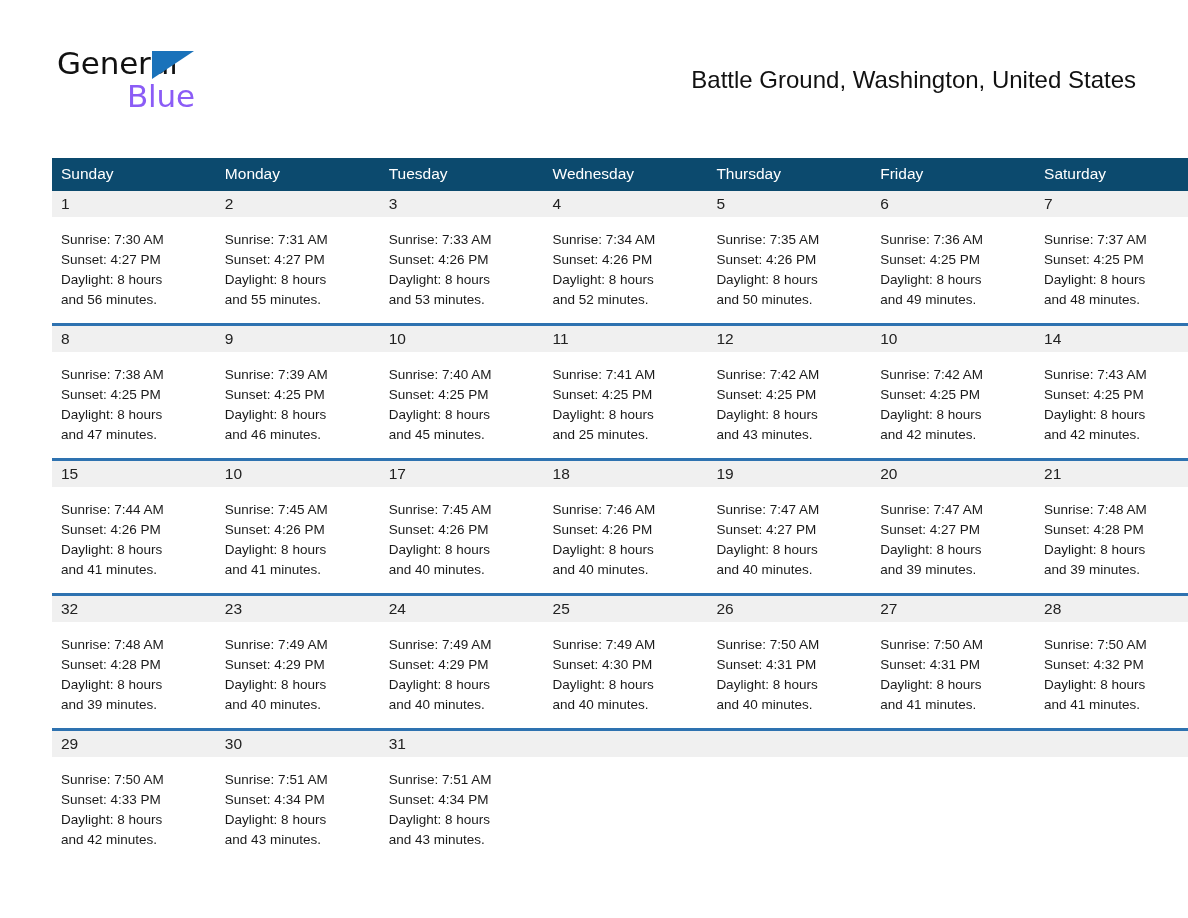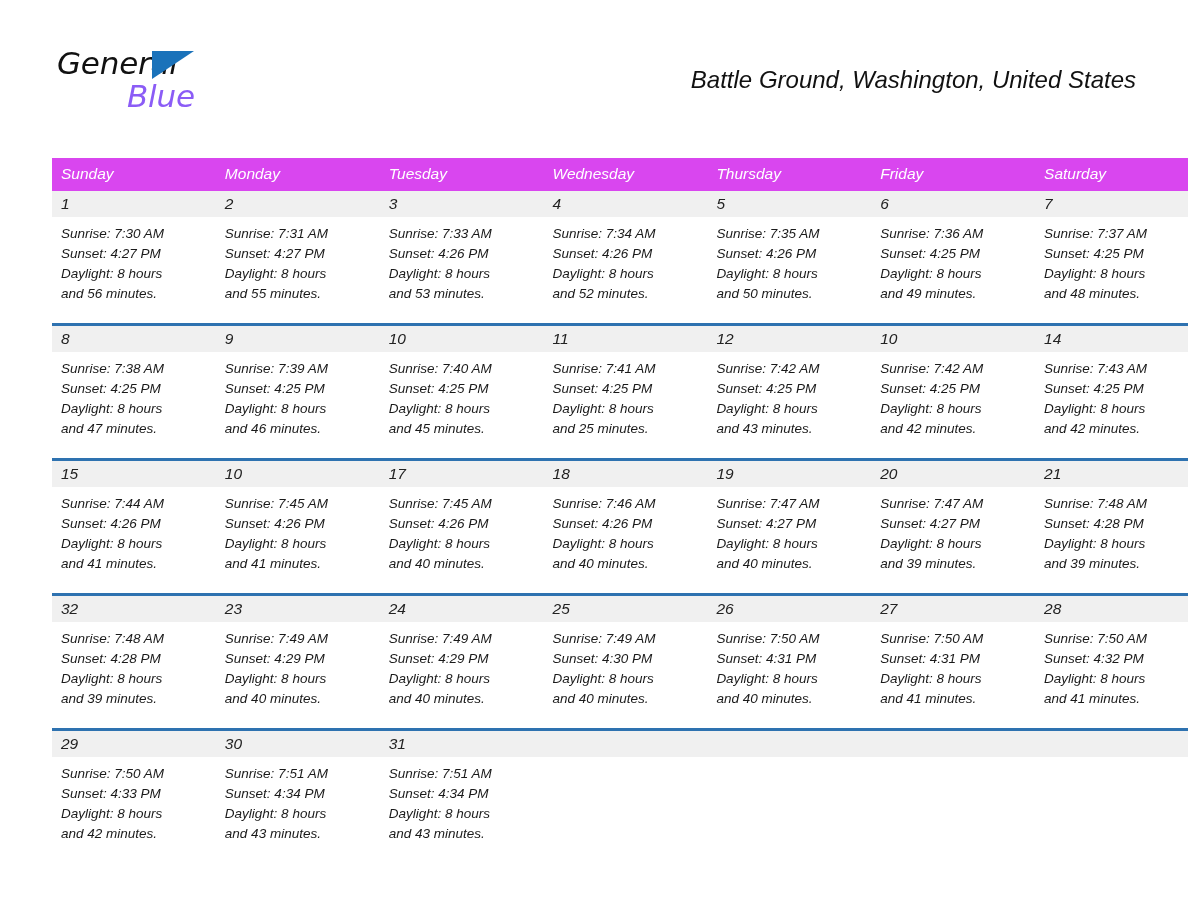--- a/index.html
+++ b/index.html
@@ -12,21 +12,20 @@
     height: 918px;
     font-family: "Liberation Sans", sans-serif;
     color: #1a1a1a;
     overflow: hidden;
   }
   .page {
     position: relative;
     width: 1188px;
     height: 918px;
     box-sizing: border-box;
-    font-style: italic;
   }
 
   
   .top {
     position: relative;
     height: 108px;
     padding: 0 52px;
   }
   .logo {
     position: absolute;
@@ -101,21 +100,21 @@
     left: 52px;
     top: 158px;
     width: 1084px;
   }
   table.cal {
     border-collapse: collapse;
     width: 1084px;
     table-layout: fixed;
   }
   table.cal th {
-    background: #d946ef;
+    background: #0c4a6e;
     color: #ffffff;
     font-size: 15.5px;
     font-weight: 400;
     text-align: left;
     padding: 7px 0 8px 9px;
     line-height: 18px;
     width: 154.85px;
   }
   .weekrow > td {
     padding: 0;
@@ -131,21 +130,21 @@
   }
   .daynum-band {
     background: #f0f0f0;
     height: 26px;
     line-height: 26px;
     padding-left: 9px;
     font-size: 15.5px;
     color: #222222;
   }
   .daybody {
-    padding: 7px 6px 0 9px;
+    padding: 13px 6px 0 9px;
     font-size: 13.5px;
     line-height: 20px;
     color: #1a1a1a;
   }
   .daybody div {
     white-space: nowrap;
   }
   .empty .daynum-band {
     background: #f0f0f0;
   }

